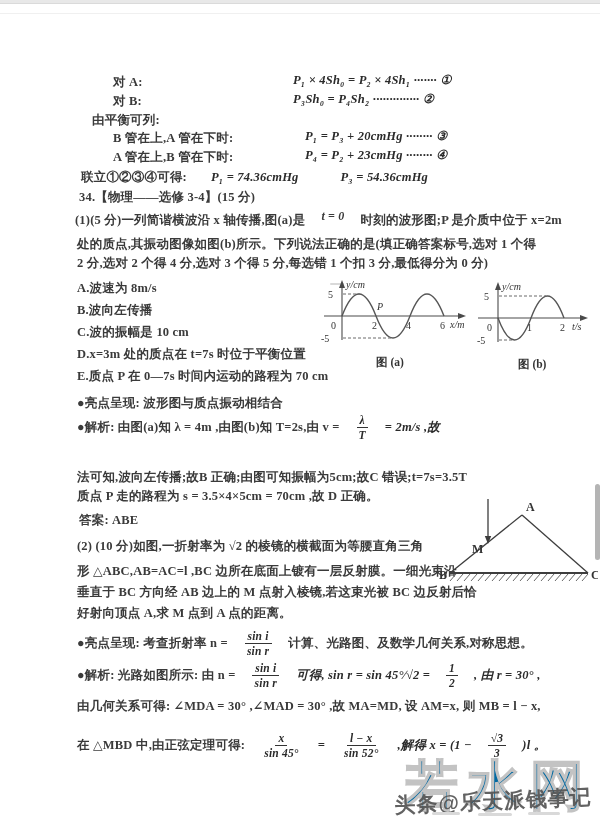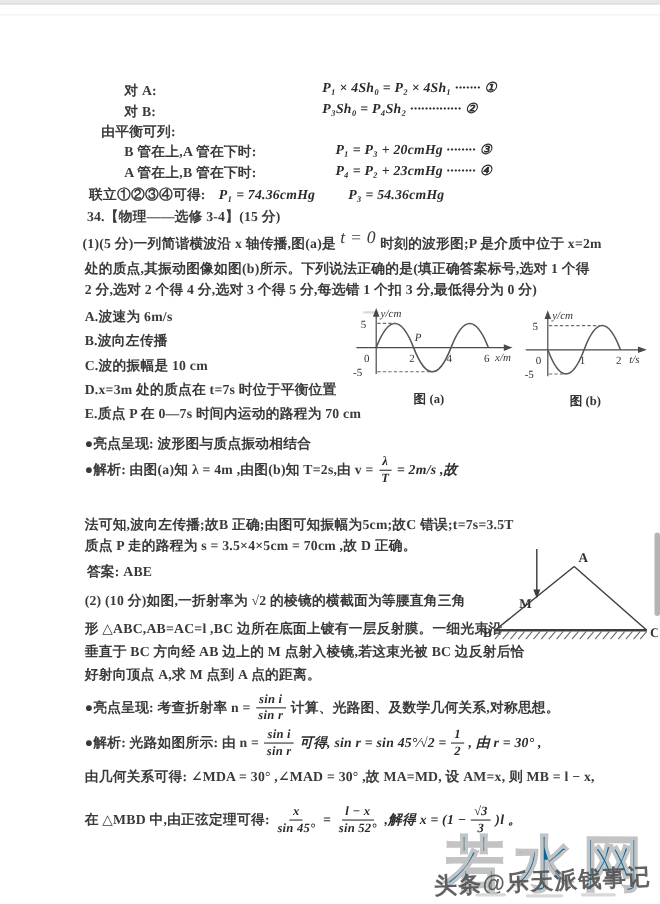--- a/index.html
+++ b/index.html
@@ -2,26 +2,26 @@
 <html><head>
 <meta charset="utf-8">
 <style>
   html,body{margin:0;padding:0;background:#f5f5f5;}
   .page{position:relative;width:600px;height:822px;background:#ffffff;overflow:hidden;
         font-family:"Liberation Serif","DejaVu Serif",serif;color:#333;}
   .topbar{position:absolute;top:0;left:0;right:0;height:3px;background:#e8e8e8;border-bottom:1px solid #dadada;}
   .faintline{position:absolute;top:13px;left:0;right:0;height:1px;background:#f0f0f0;}
   .t{position:absolute;white-space:nowrap;font-size:12.5px;font-weight:600;letter-spacing:.2px;color:#3a3a3a;}
   .math{font-family:"Liberation Serif","DejaVu Serif",serif;font-style:italic;font-weight:700;color:#2b2b2b;}
-  .eqline{display:flex;align-items:center;gap:4px;}
+  .eqline{display:flex;align-items:center;gap:16px;}
   .frac{display:inline-flex;flex-direction:column;align-items:center;font-style:italic;font-weight:700;
         font-size:11.5px;line-height:1.05;vertical-align:middle;color:#2b2b2b;}
   .frac .num{display:block;padding:0 3px 1px;border-bottom:1.2px solid #333;}
   .frac .den{display:block;padding:1px 3px 0;}
-  .sup{font-style:italic;font-weight:400;position:relative;top:-4px;font-size:16px;}
+  .sup{font-style:italic;font-weight:700;position:relative;top:-4px;font-size:12px;}
   .wm-big{position:absolute;left:404px;top:750px;font-size:54px;font-weight:700;letter-spacing:9px;
           color:#0369a1;-webkit-text-stroke:1.5px #c3c3c3;font-family:"Liberation Serif",serif;}
   .wm-dark{position:absolute;left:395px;top:787px;font-size:21px;font-weight:700;color:#525252;
            letter-spacing:1px;transform:rotate(-2.5deg);opacity:.9;
            font-family:"Liberation Sans","DejaVu Sans",sans-serif;}
   .smudge{position:absolute;background:#d9d9d9;border-radius:2px;}
   .scroll-thumb{position:absolute;right:0;top:484px;width:5px;height:76px;background:#b4b4b4;border-radius:3px;}
   svg text{font-family:"Liberation Serif","DejaVu Serif",serif;}
 </style>
 </head>
@@ -50,21 +50,21 @@
   <div class="t" style="left:79px;top:189px;">34.【物理——选修 3-4】(15 分)</div>
 
   <div class="t eqline" style="left:75px;top:212px;">
     <span>(1)(5 分)一列简谐横波沿 x 轴传播,图(a)是</span>
     <span class="sup">t = 0</span>
     <span>时刻的波形图;P 是介质中位于 x=2m</span>
   </div>
   <div class="t" style="left:77px;top:236px;">处的质点,其振动图像如图(b)所示。下列说法正确的是(填正确答案标号,选对 1 个得</div>
   <div class="t" style="left:77px;top:255px;">2 分,选对 2 个得 4 分,选对 3 个得 5 分,每选错 1 个扣 3 分,最低得分为 0 分)</div>
 
-  <div class="t" style="left:77px;top:280px;">A.波速为 6m/s</div>
+  <div class="t" style="left:77px;top:280px;">A.波速为 8m/s</div>
   <div class="t" style="left:77px;top:302px;">B.波向左传播</div>
   <div class="t" style="left:77px;top:324px;">C.波的振幅是 10 cm</div>
   <div class="t" style="left:77px;top:346px;">D.x=3m 处的质点在 t=7s 时位于平衡位置</div>
   <div class="t" style="left:77px;top:368px;">E.质点 P 在 0—7s 时间内运动的路程为 70 cm</div>
 
   <div class="smudge" style="left:330px;top:283px;width:14px;height:2px;"></div>
 
   <div style="position:absolute;left:320px;top:276px;">
     <svg width="152" height="94" viewBox="0 0 152 94">
       <line x1="4" y1="40" x2="142" y2="40" stroke="#4a4a4a" stroke-width="1.1"></line>

